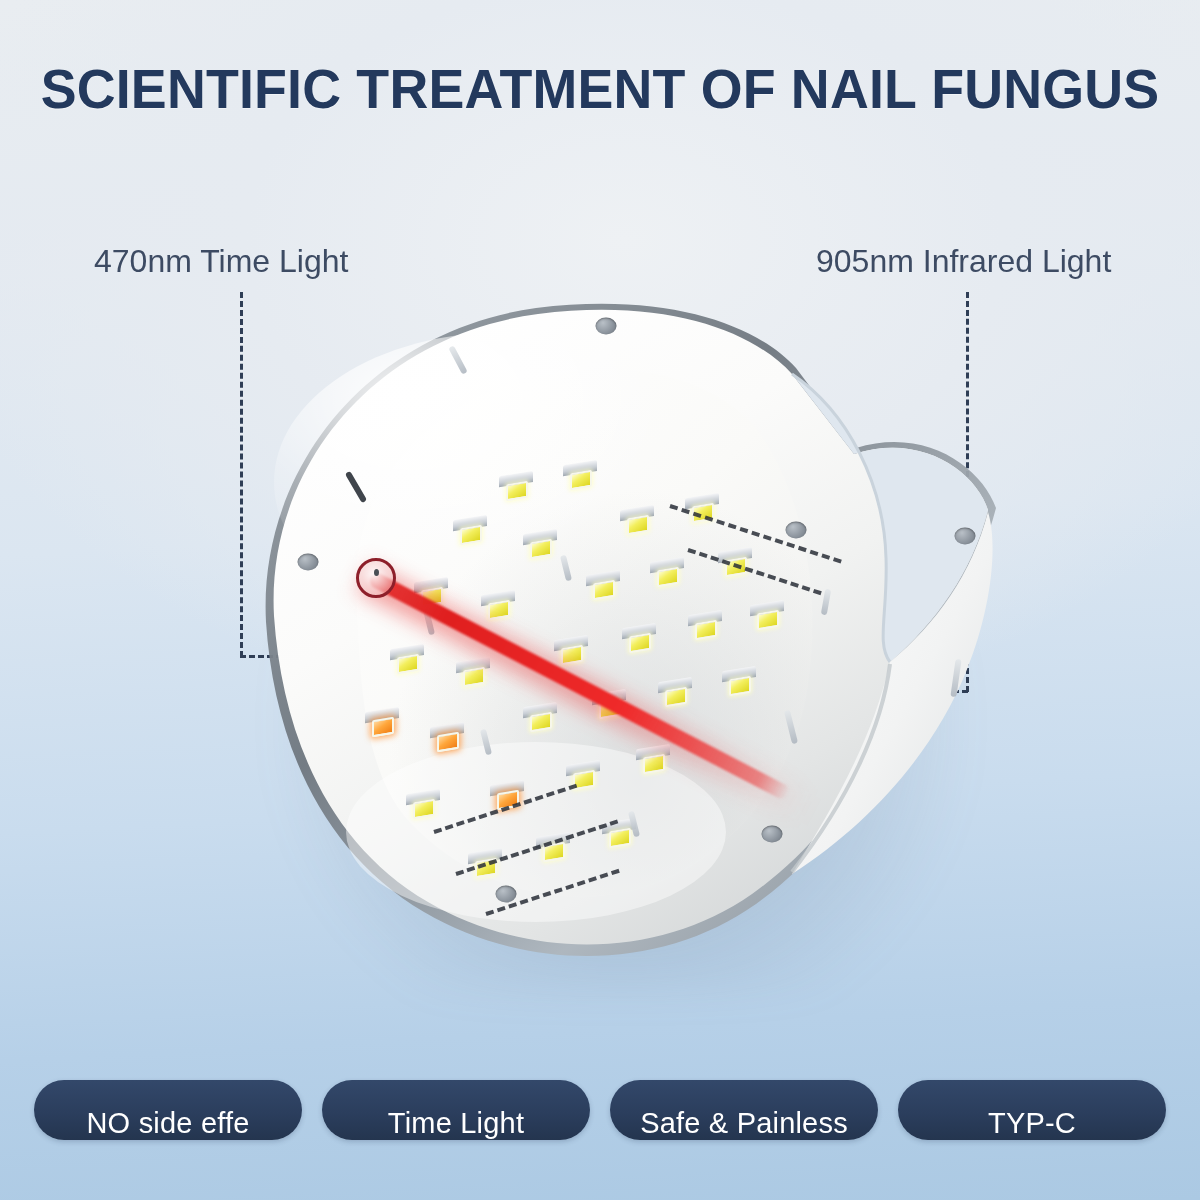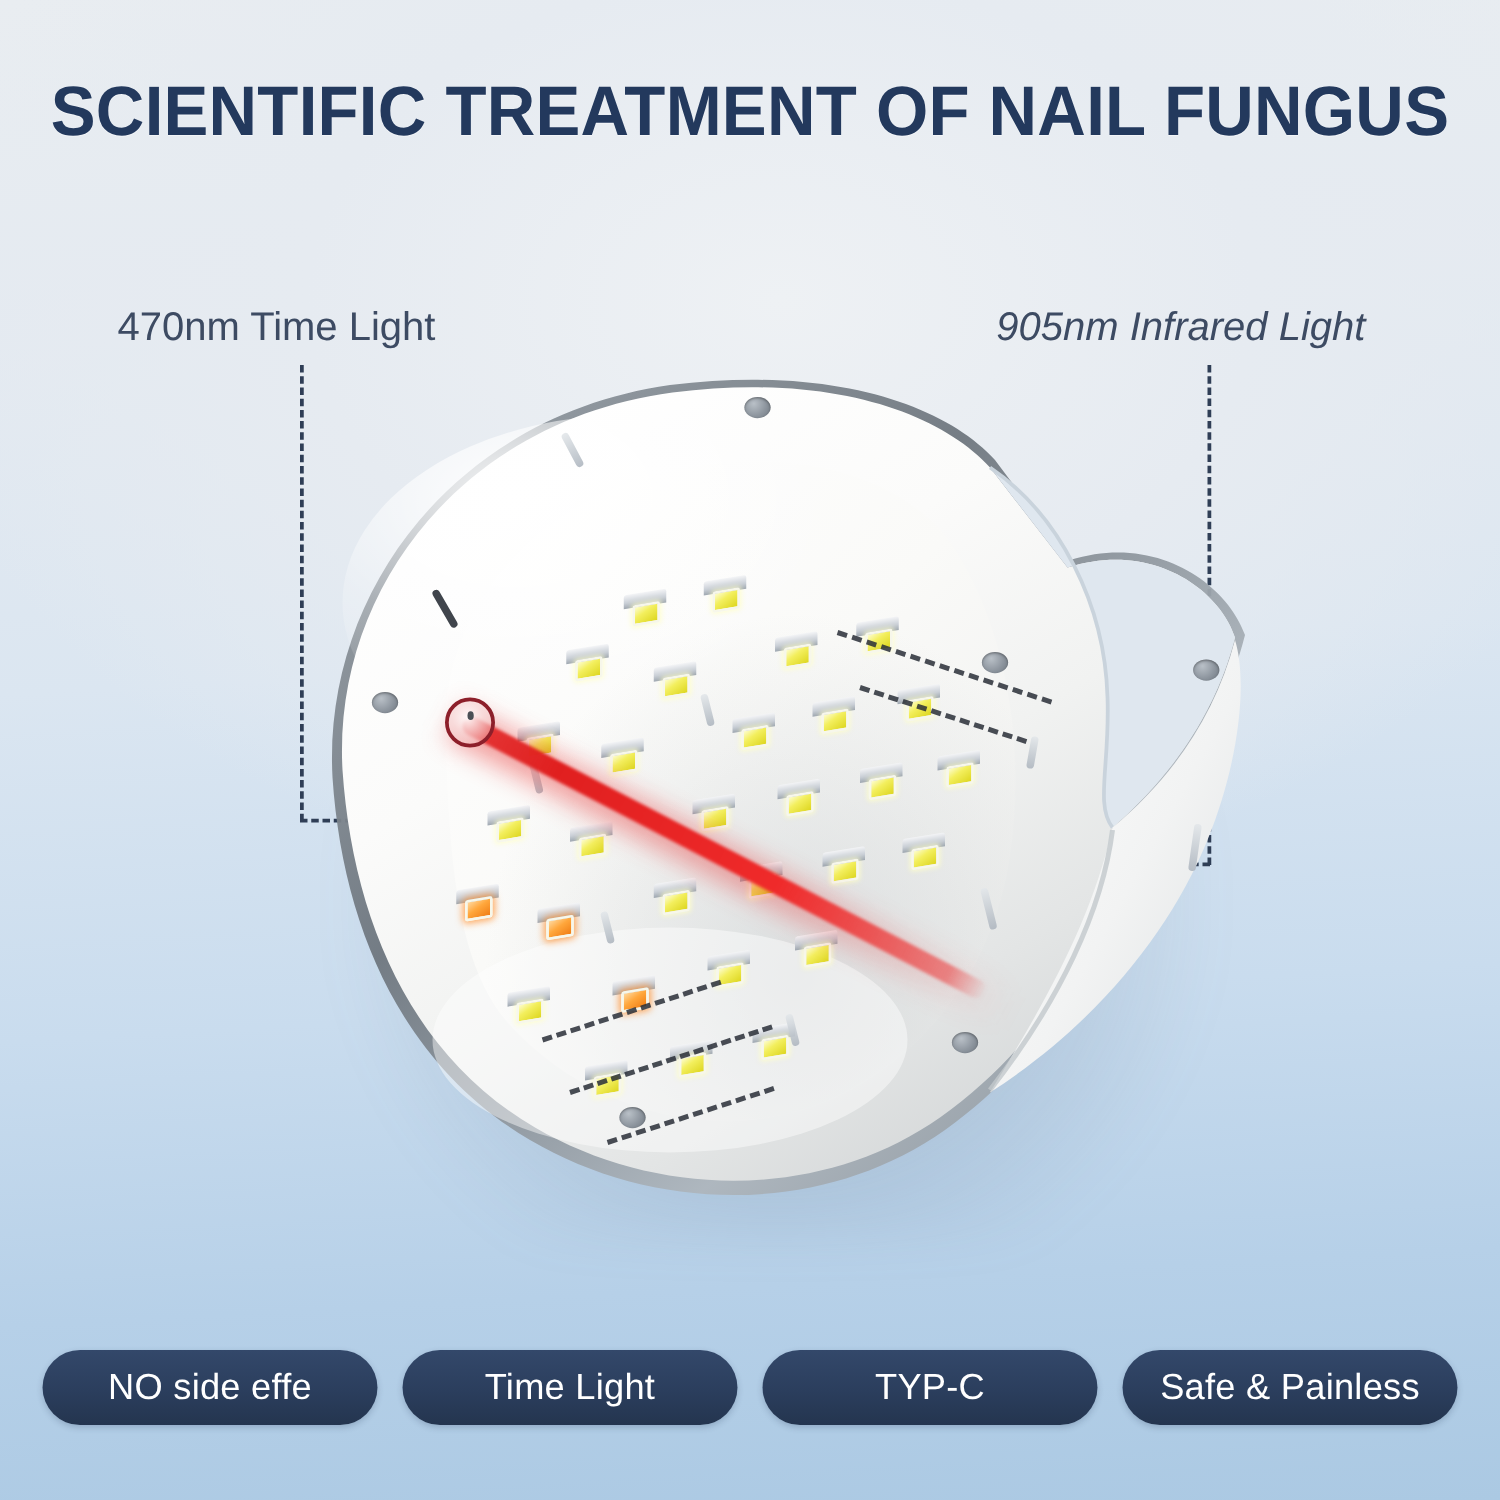--- a/index.html
+++ b/index.html
@@ -36,21 +36,21 @@
 
   
   .callout-label {
     position: absolute;
     font-size: 32px;
     font-weight: 400;
     color: #3d4b63;
     white-space: nowrap;
   }
   #label-blue  { left: 94px;  top: 243px; }
-  #label-ir    { left: 797px; top: 243px; font-style: italic; }
+  #label-ir    { left: 816px; top: 243px; }
 
   
   .dash-v {
     position: absolute;
     width: 0;
     border-left: 3px dashed #2f3e56;
   }
   .dash-h {
     position: absolute;
     height: 0;
@@ -197,21 +197,21 @@
     align-items: stretch;
   }
   .pill {
     flex: 1 1 0;
     margin-right: 20px;
     background: linear-gradient(180deg,#33486a 0%,#2b3e5d 55%,#24354f 100%);
     border-radius: 30px;
     color: #ffffff;
     font-size: 29px;
     display: flex;
-    align-items: center;
+    align-items: flex-end;
     justify-content: center;
     letter-spacing: .2px;
     box-shadow: 0 2px 5px rgba(30,50,80,.22);
   }
   .pill:last-child { margin-right: 0; }
 </style>
 </head>
 <body>
 
 <div id="stage">
@@ -480,20 +480,20 @@
   </div>
 
   <div id="pills">
     <div class="pill">
       <span>NO side effe</span>
     </div>
     <div class="pill">
       <span>Time Light</span>
     </div>
     <div class="pill">
+      <span>Safe &amp; Painless</span>
+    </div>
+    <div class="pill">
       <span>TYP-C</span>
     </div>
-    <div class="pill">
-      <span>Safe &amp; Painless</span>
-    </div>
   </div>
 
 </div>
 
 </body></html>

